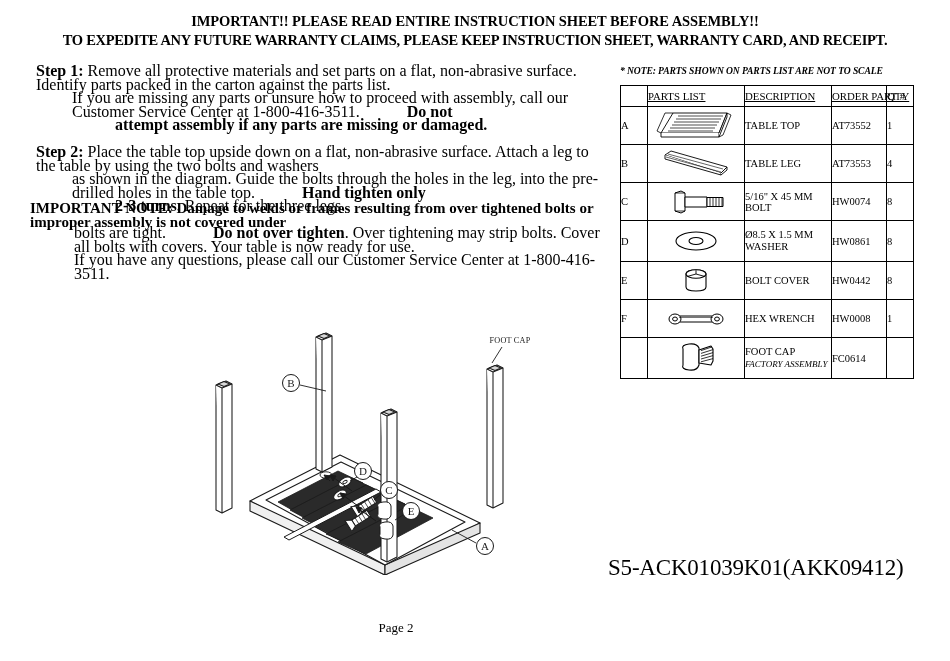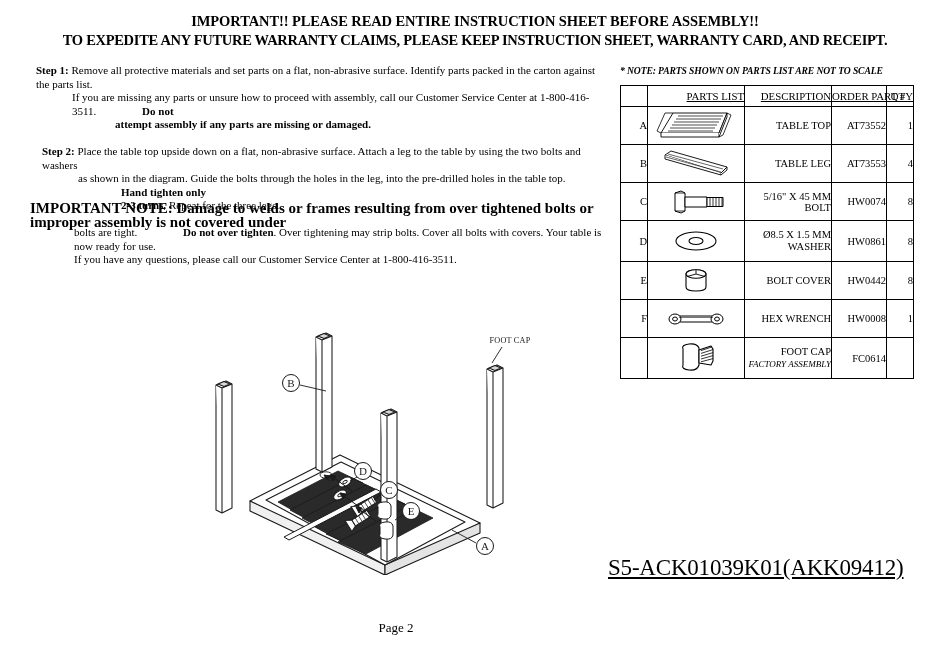--- a/index.html
+++ b/index.html
@@ -40,40 +40,40 @@
   
   #steps {
     position: absolute;
     left: 30px;
     top: 64px;
     width: 580px;
   }
   .step {
     position: relative;
     margin-bottom: 11px;
-    font-size: 11px;
+    font-size: 16px;
     line-height: 13.6px;
   }
   .step .stepnum {
     font-weight: bold;
   }
   .step p {
     margin: 0;
     text-indent: 0;
     padding-left: 36px;
   }
   .step p.first {
     padding-left: 0;
   }
   .step b {
     font-weight: bold;
     padding-left: 43px;
   }
   #step1 { margin-left: 6px; }
-  #step2 { margin-top: 13px; margin-left: 12px; }
+  #step2 { margin-top: 13px; margin-left: 6px; }
   #step3 { margin-top: 13px; margin-left: 8px; }
 
   #important-note {
     position: absolute;
     left: 30px;
     top: 201px;
     width: 580px;
     font-size: 15px;
     line-height: 14.2px;
     font-weight: bold;
@@ -92,21 +92,21 @@
   #parts-table {
     position: absolute;
     left: 620px;
     top: 85px;
     width: 288px;
     border-collapse: collapse;
     table-layout: fixed;
   }
   #parts-table td, #parts-table th {
     border: 1px solid #000000;
-    text-align: right;
+    text-align: left;
     vertical-align: middle;
     font-size: 10.5px;
     font-weight: normal;
     padding: 0;
   }
   #parts-table thead th {
     height: 20px;
   }
   #parts-table thead th span.hdr {
     text-decoration: underline;
@@ -146,21 +146,20 @@
     font-size: 8.2px;
     letter-spacing: 0.2px;
   }
 
   
   #model-number {
     position: absolute;
     left: 608px;
     top: 555px;
     font-size: 23px;
-    text-decoration: underline;
     letter-spacing: -0.2px;
     white-space: nowrap;
   }
 
   
   #footer {
     position: absolute;
     left: 0;
     top: 620px;
     width: 792px;

